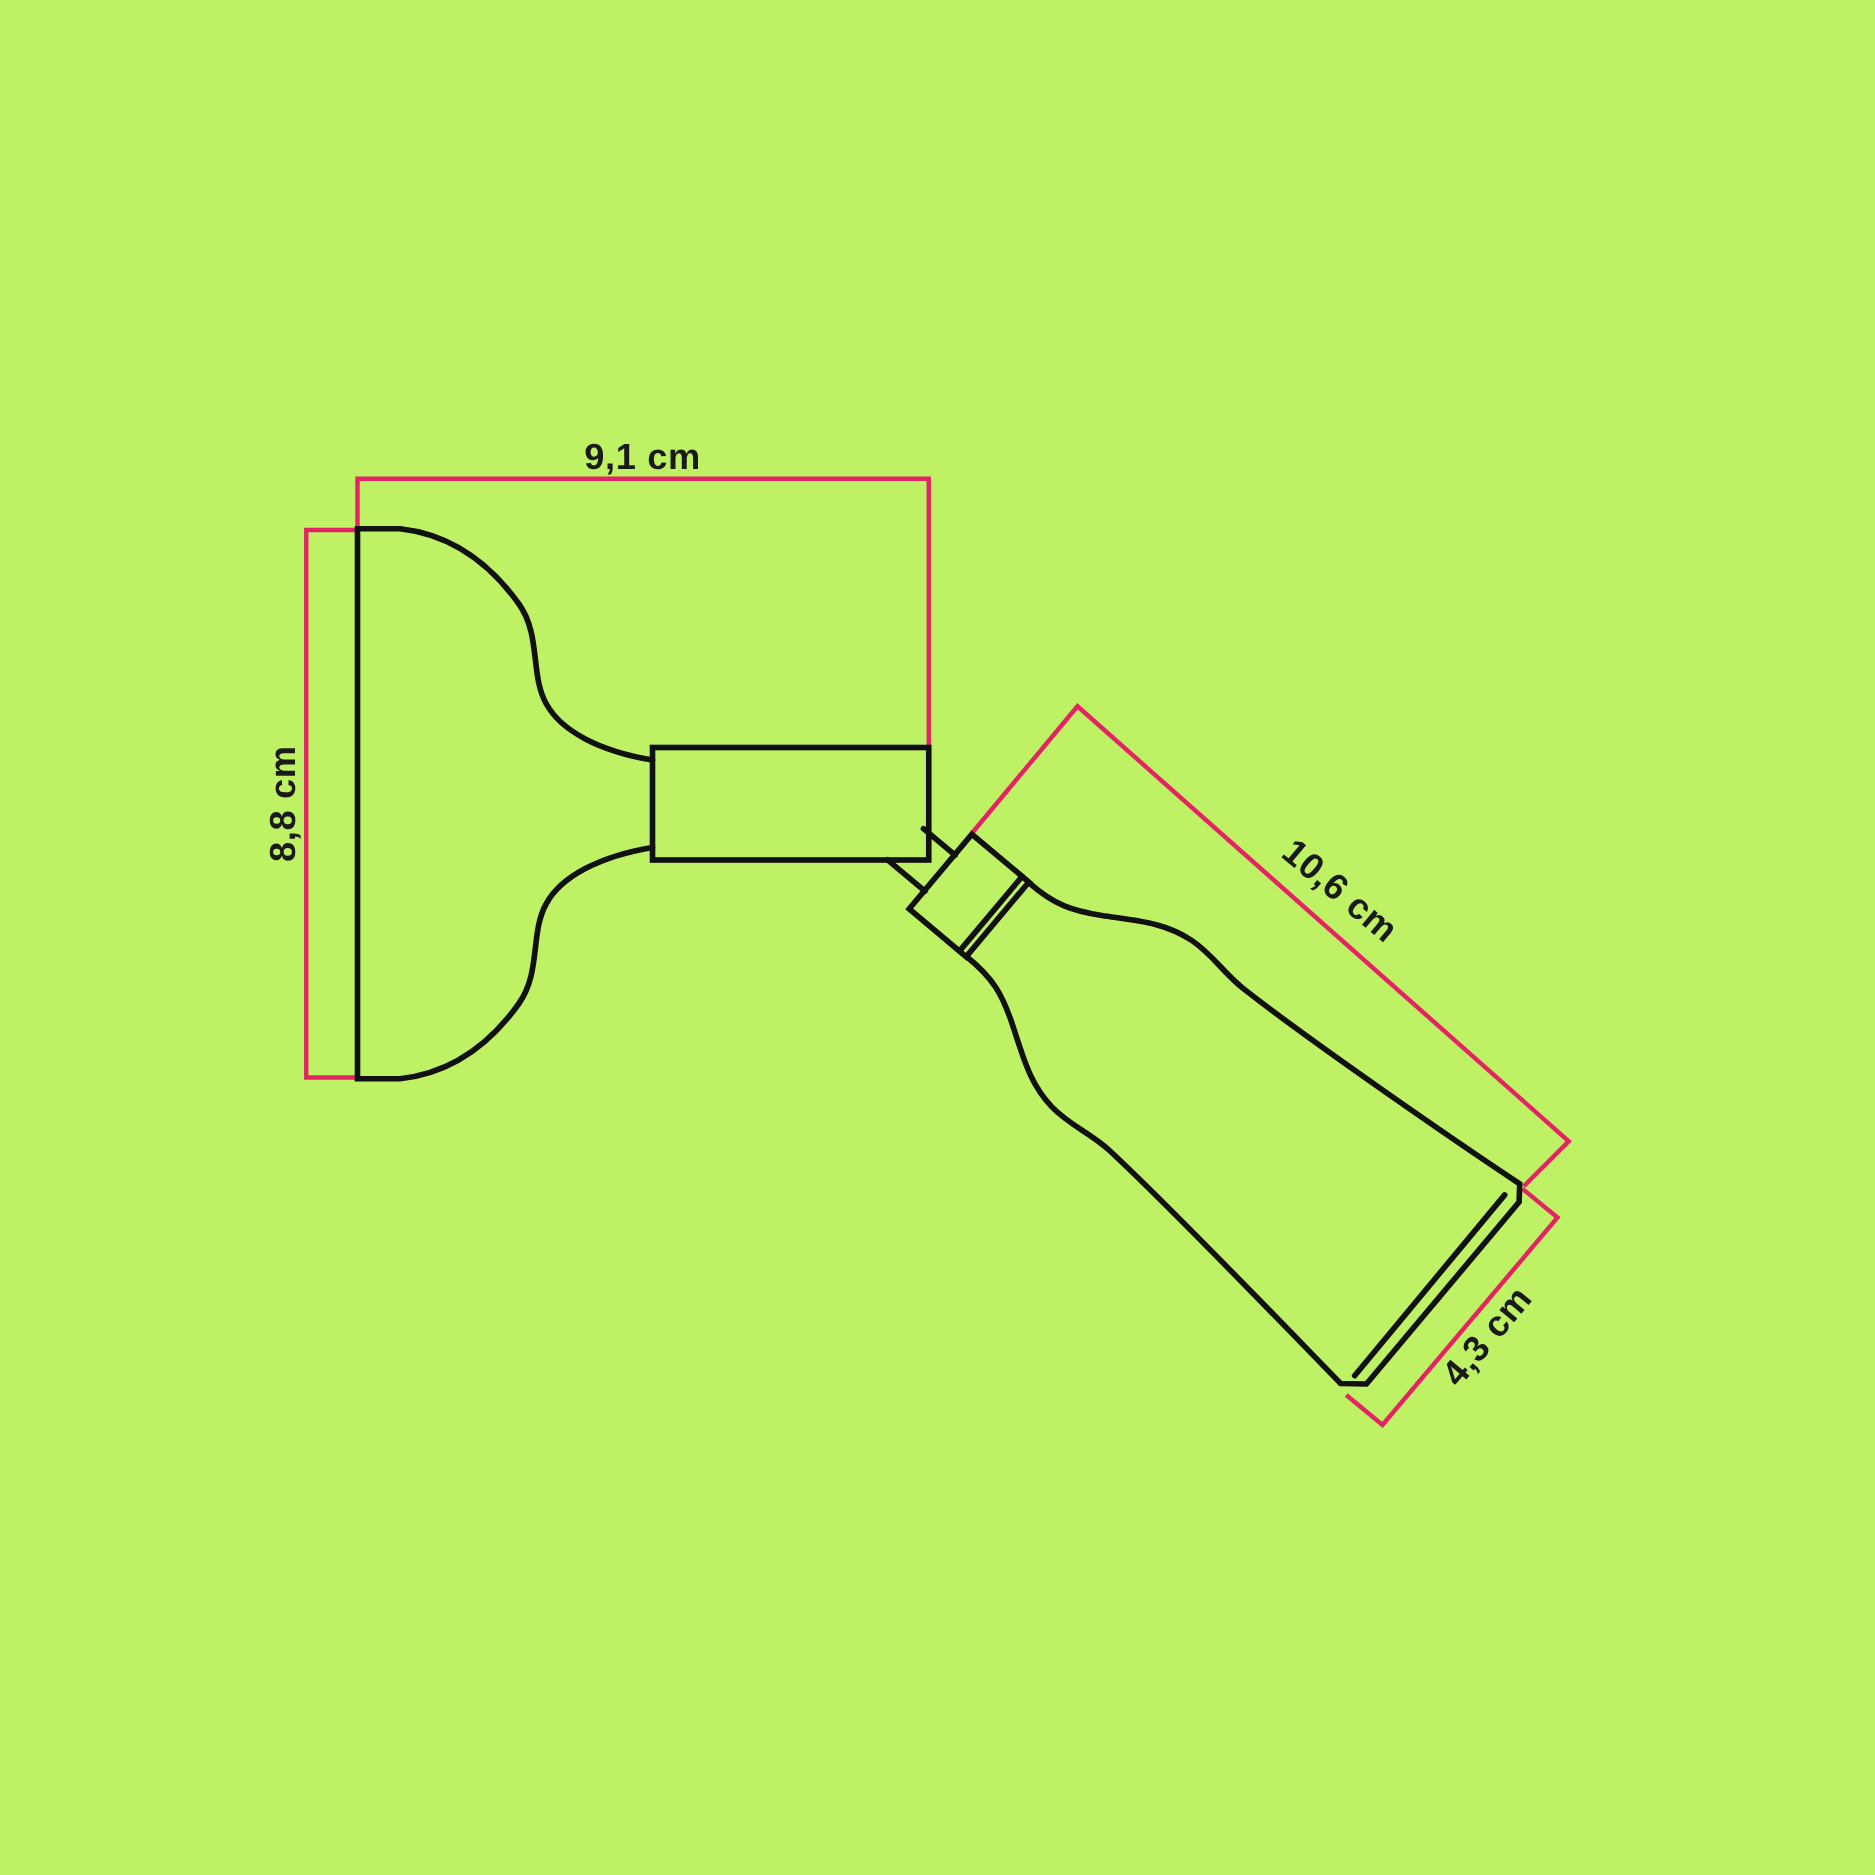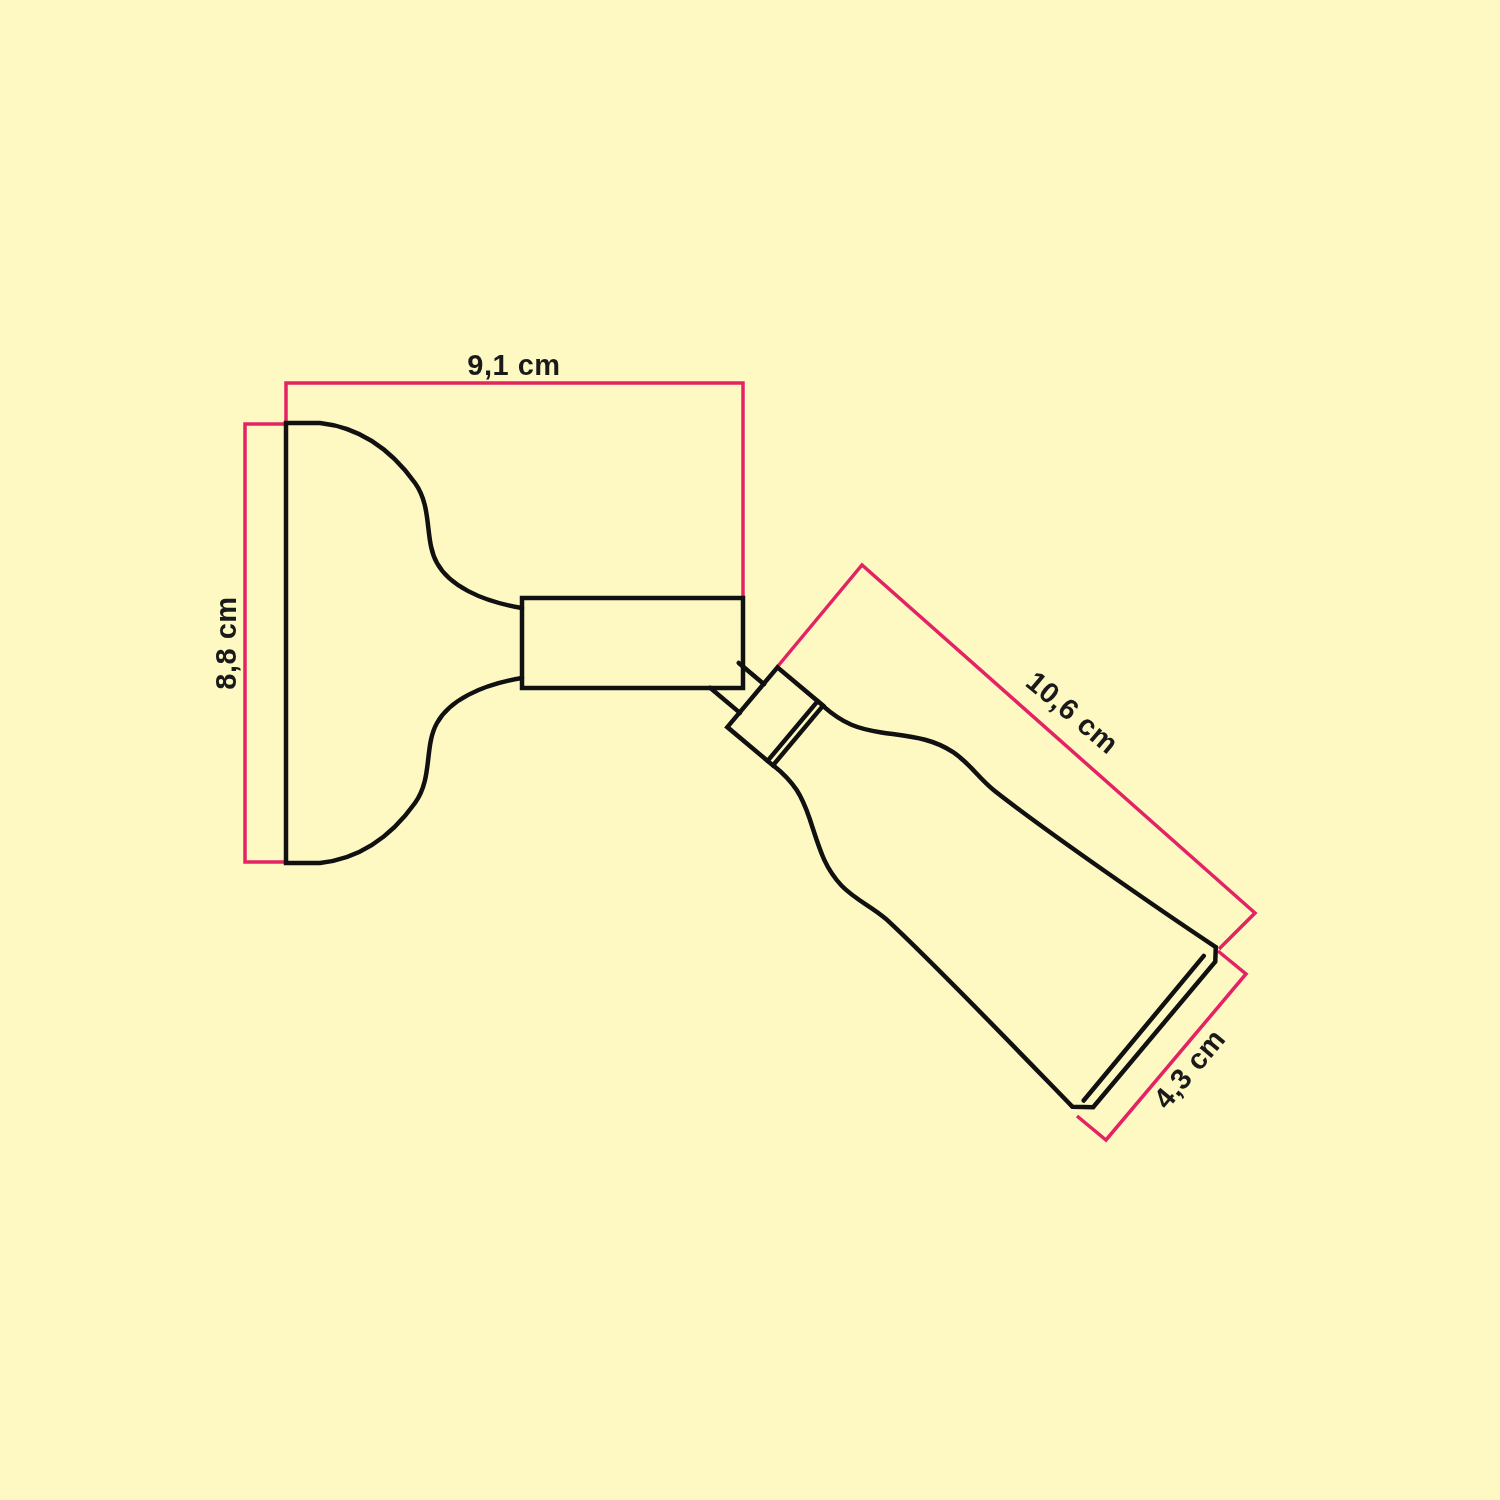--- a/index.html
+++ b/index.html
@@ -4,21 +4,21 @@
 <style>
   html, body {
     margin: 0;
     padding: 0;
     background: #ffffff;
   }
   .stage {
     position: relative;
     width: 1500px;
     height: 1500px;
-    background: #fef9c3;
+    background: #bef264;
     overflow: hidden;
   }
   svg { display: block; }
   .dim {
     fill: none;
     stroke-width: 3.5;
     stroke-linecap: butt;
     stroke-linejoin: miter;
   }
   .ink {

